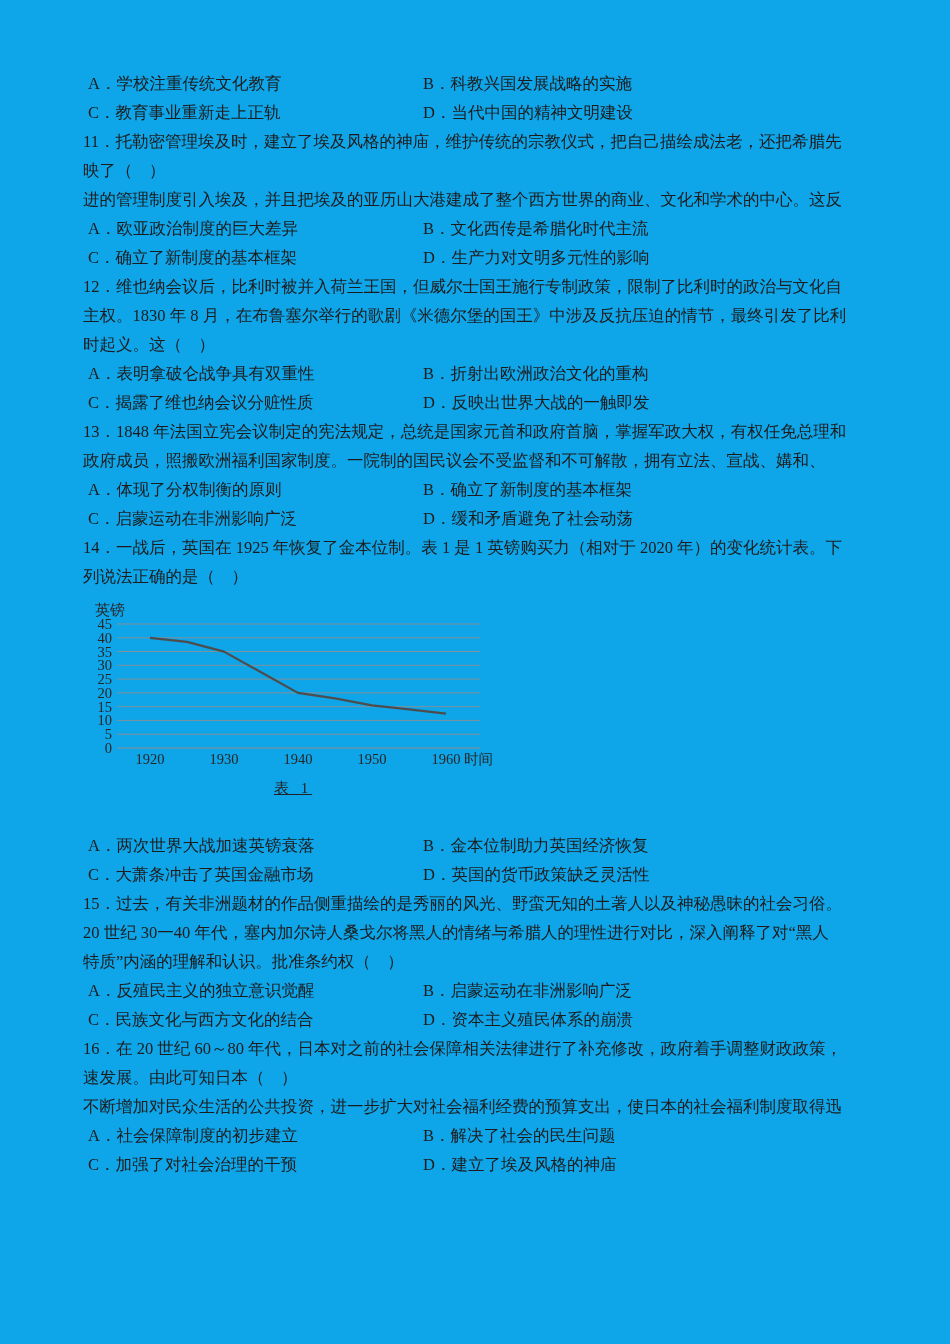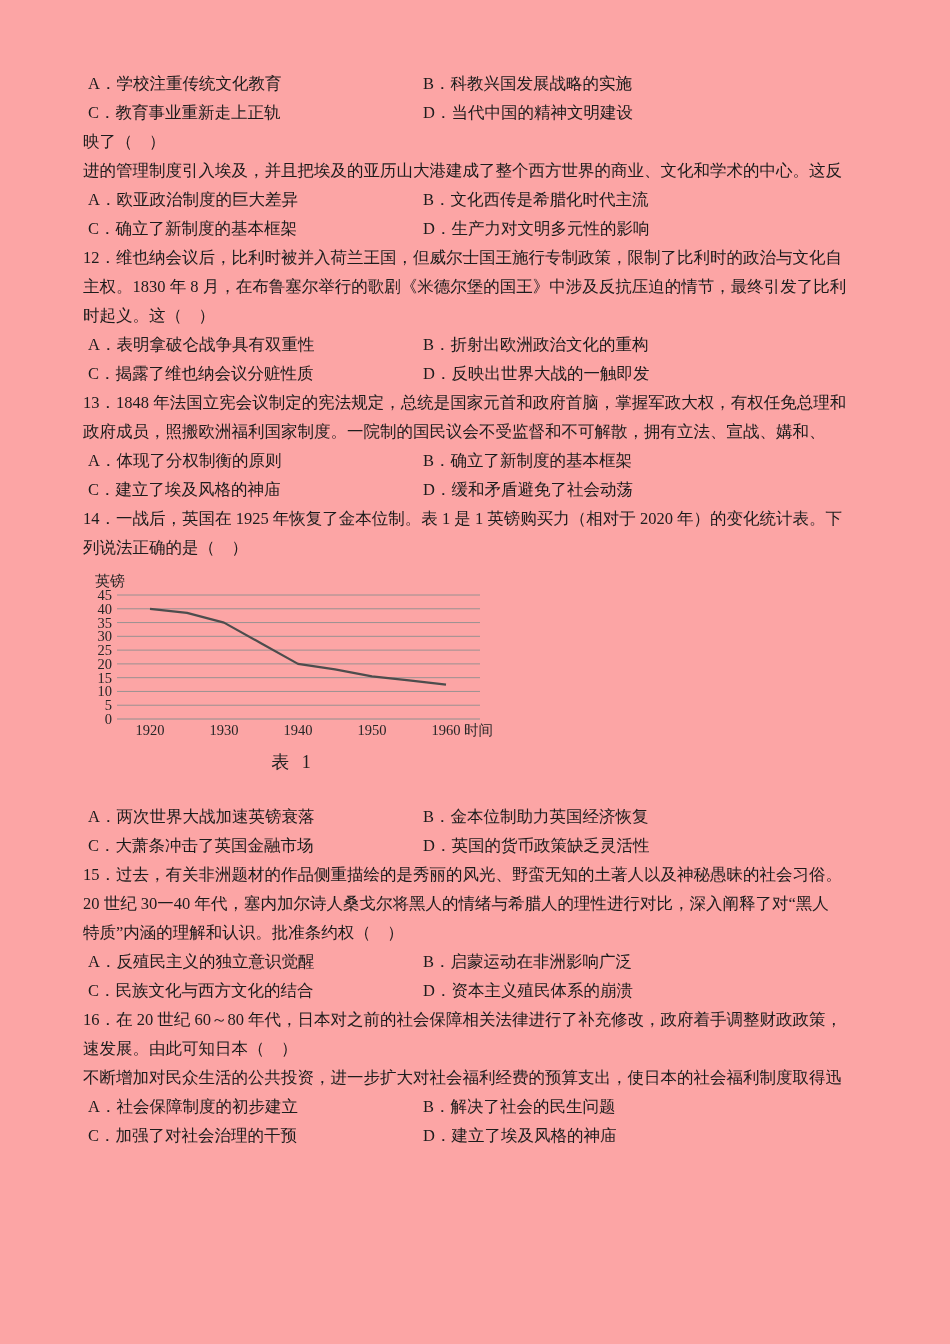--- a/index.html
+++ b/index.html
@@ -1,21 +1,21 @@
 <!DOCTYPE html>
 <html><head>
 <meta charset="utf-8">
 <style>
   html,body { margin:0; padding:0; background:#e8e8e8; }
   .page {
     position: relative;
     width: 950px;
     height: 1344px;
     margin: 0 auto;
-    background: #fca5a5;
+    background: #0ea5e9;
     font-family: "Liberation Serif", "DejaVu Serif", serif;
     color: #1c1c1c;
     box-sizing: border-box;
     padding: 69px 84px 0 83px;
     overflow: hidden;
   }
   .doc-content { width: 783px; }
   .line {
     height: 29px;
     line-height: 29px;
@@ -29,46 +29,48 @@
     position: relative;
     height: 240px;
     width: 783px;
   }
   .chart-svg { position: absolute; left: 0; top: 6px; }
   .chart-caption {
     position: absolute;
     left: 0; top: 188px;
     width: 420px;
     text-align: center;
-    font-size: 18px;
+    font-size: 15px;
     letter-spacing: 4px;
     color: #222;
+    text-decoration: underline;
   }
   svg text { font-family: "Liberation Serif", "DejaVu Serif", serif; fill: #262626; }
 </style>
 </head>
 <body>
 
 <div class="page">
   <div class="doc-content" id="doc-content">
       <div class="line options-row"><span class="opt-left">A．学校注重传统文化教育</span><span class="opt-right">B．科教兴国发展战略的实施</span></div>
       <div class="line options-row"><span class="opt-left">C．教育事业重新走上正轨</span><span class="opt-right">D．当代中国的精神文明建设</span></div>
+      <div class="line">11．托勒密管理埃及时，建立了埃及风格的神庙，维护传统的宗教仪式，把自己描绘成法老，还把希腊先</div>
       <div class="line">映了（　）</div>
       <div class="line">进的管理制度引入埃及，并且把埃及的亚历山大港建成了整个西方世界的商业、文化和学术的中心。这反</div>
       <div class="line options-row"><span class="opt-left">A．欧亚政治制度的巨大差异</span><span class="opt-right">B．文化西传是希腊化时代主流</span></div>
       <div class="line options-row"><span class="opt-left">C．确立了新制度的基本框架</span><span class="opt-right">D．生产力对文明多元性的影响</span></div>
       <div class="line">12．维也纳会议后，比利时被并入荷兰王国，但威尔士国王施行专制政策，限制了比利时的政治与文化自</div>
       <div class="line">主权。1830 年 8 月，在布鲁塞尔举行的歌剧《米德尔堡的国王》中涉及反抗压迫的情节，最终引发了比利</div>
       <div class="line">时起义。这（　）</div>
       <div class="line options-row"><span class="opt-left">A．表明拿破仑战争具有双重性</span><span class="opt-right">B．折射出欧洲政治文化的重构</span></div>
       <div class="line options-row"><span class="opt-left">C．揭露了维也纳会议分赃性质</span><span class="opt-right">D．反映出世界大战的一触即发</span></div>
       <div class="line">13．1848 年法国立宪会议制定的宪法规定，总统是国家元首和政府首脑，掌握军政大权，有权任免总理和</div>
       <div class="line">政府成员，照搬欧洲福利国家制度。一院制的国民议会不受监督和不可解散，拥有立法、宣战、媾和、</div>
       <div class="line options-row"><span class="opt-left">A．体现了分权制衡的原则</span><span class="opt-right">B．确立了新制度的基本框架</span></div>
-      <div class="line options-row"><span class="opt-left">C．建立了埃及风格的神庙</span><span class="opt-right">D．缓和矛盾避免了社会动荡</span></div>
+      <div class="line options-row"><span class="opt-left">C．启蒙运动在非洲影响广泛</span><span class="opt-right">D．缓和矛盾避免了社会动荡</span></div>
       <div class="line">14．一战后，英国在 1925 年恢复了金本位制。表 1 是 1 英镑购买力（相对于 2020 年）的变化统计表。下</div>
       <div class="line">列说法正确的是（　）</div>
       <div class="chart-block">
         <svg width="420" height="180" viewBox="0 0 420 180" class="chart-svg">
           <text x="12" y="18" font-size="15">英镑</text>
           <line x1="34" x2="397" y1="151" y2="151" stroke="#8f8f8f" stroke-width="1.2"></line>
           <text x="29" y="156" text-anchor="end" font-size="14.5">0</text>
           <line x1="34" x2="397" y1="137.22222222222223" y2="137.22222222222223" stroke="#8f8f8f" stroke-width="0.9"></line>
           <text x="29" y="142.22222222222223" text-anchor="end" font-size="14.5">5</text>
           <line x1="34" x2="397" y1="123.44444444444444" y2="123.44444444444444" stroke="#8f8f8f" stroke-width="0.9"></line>

